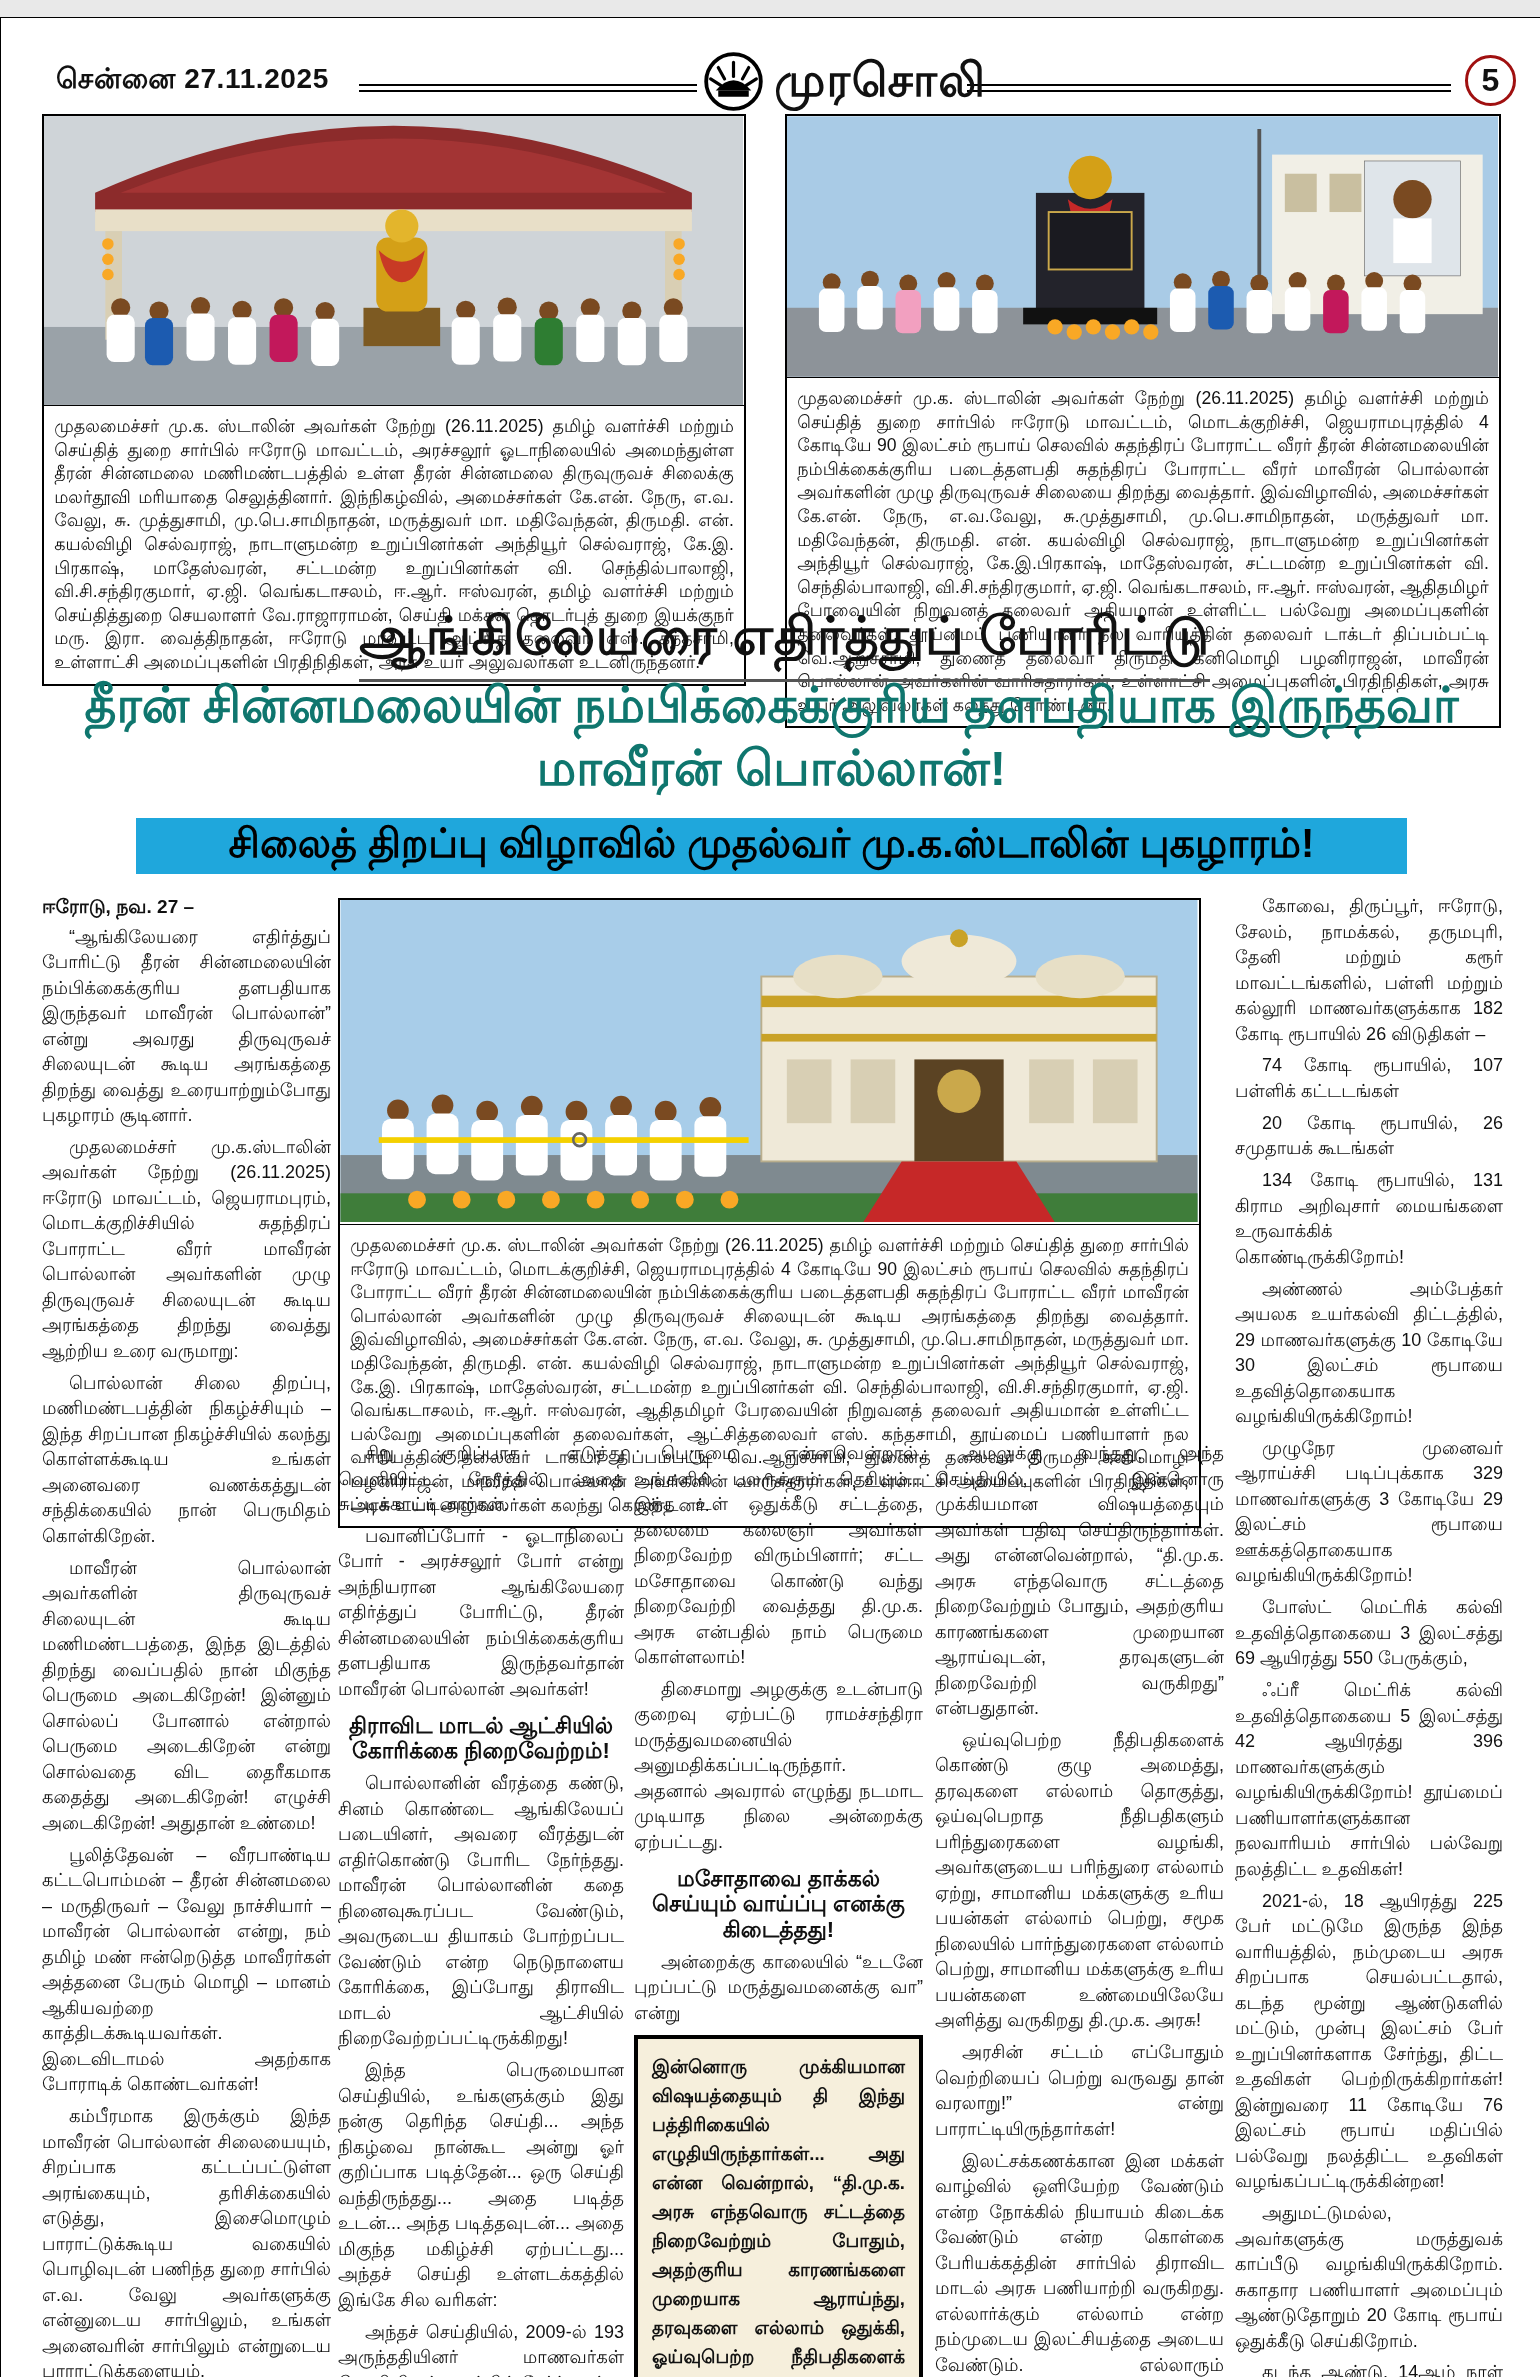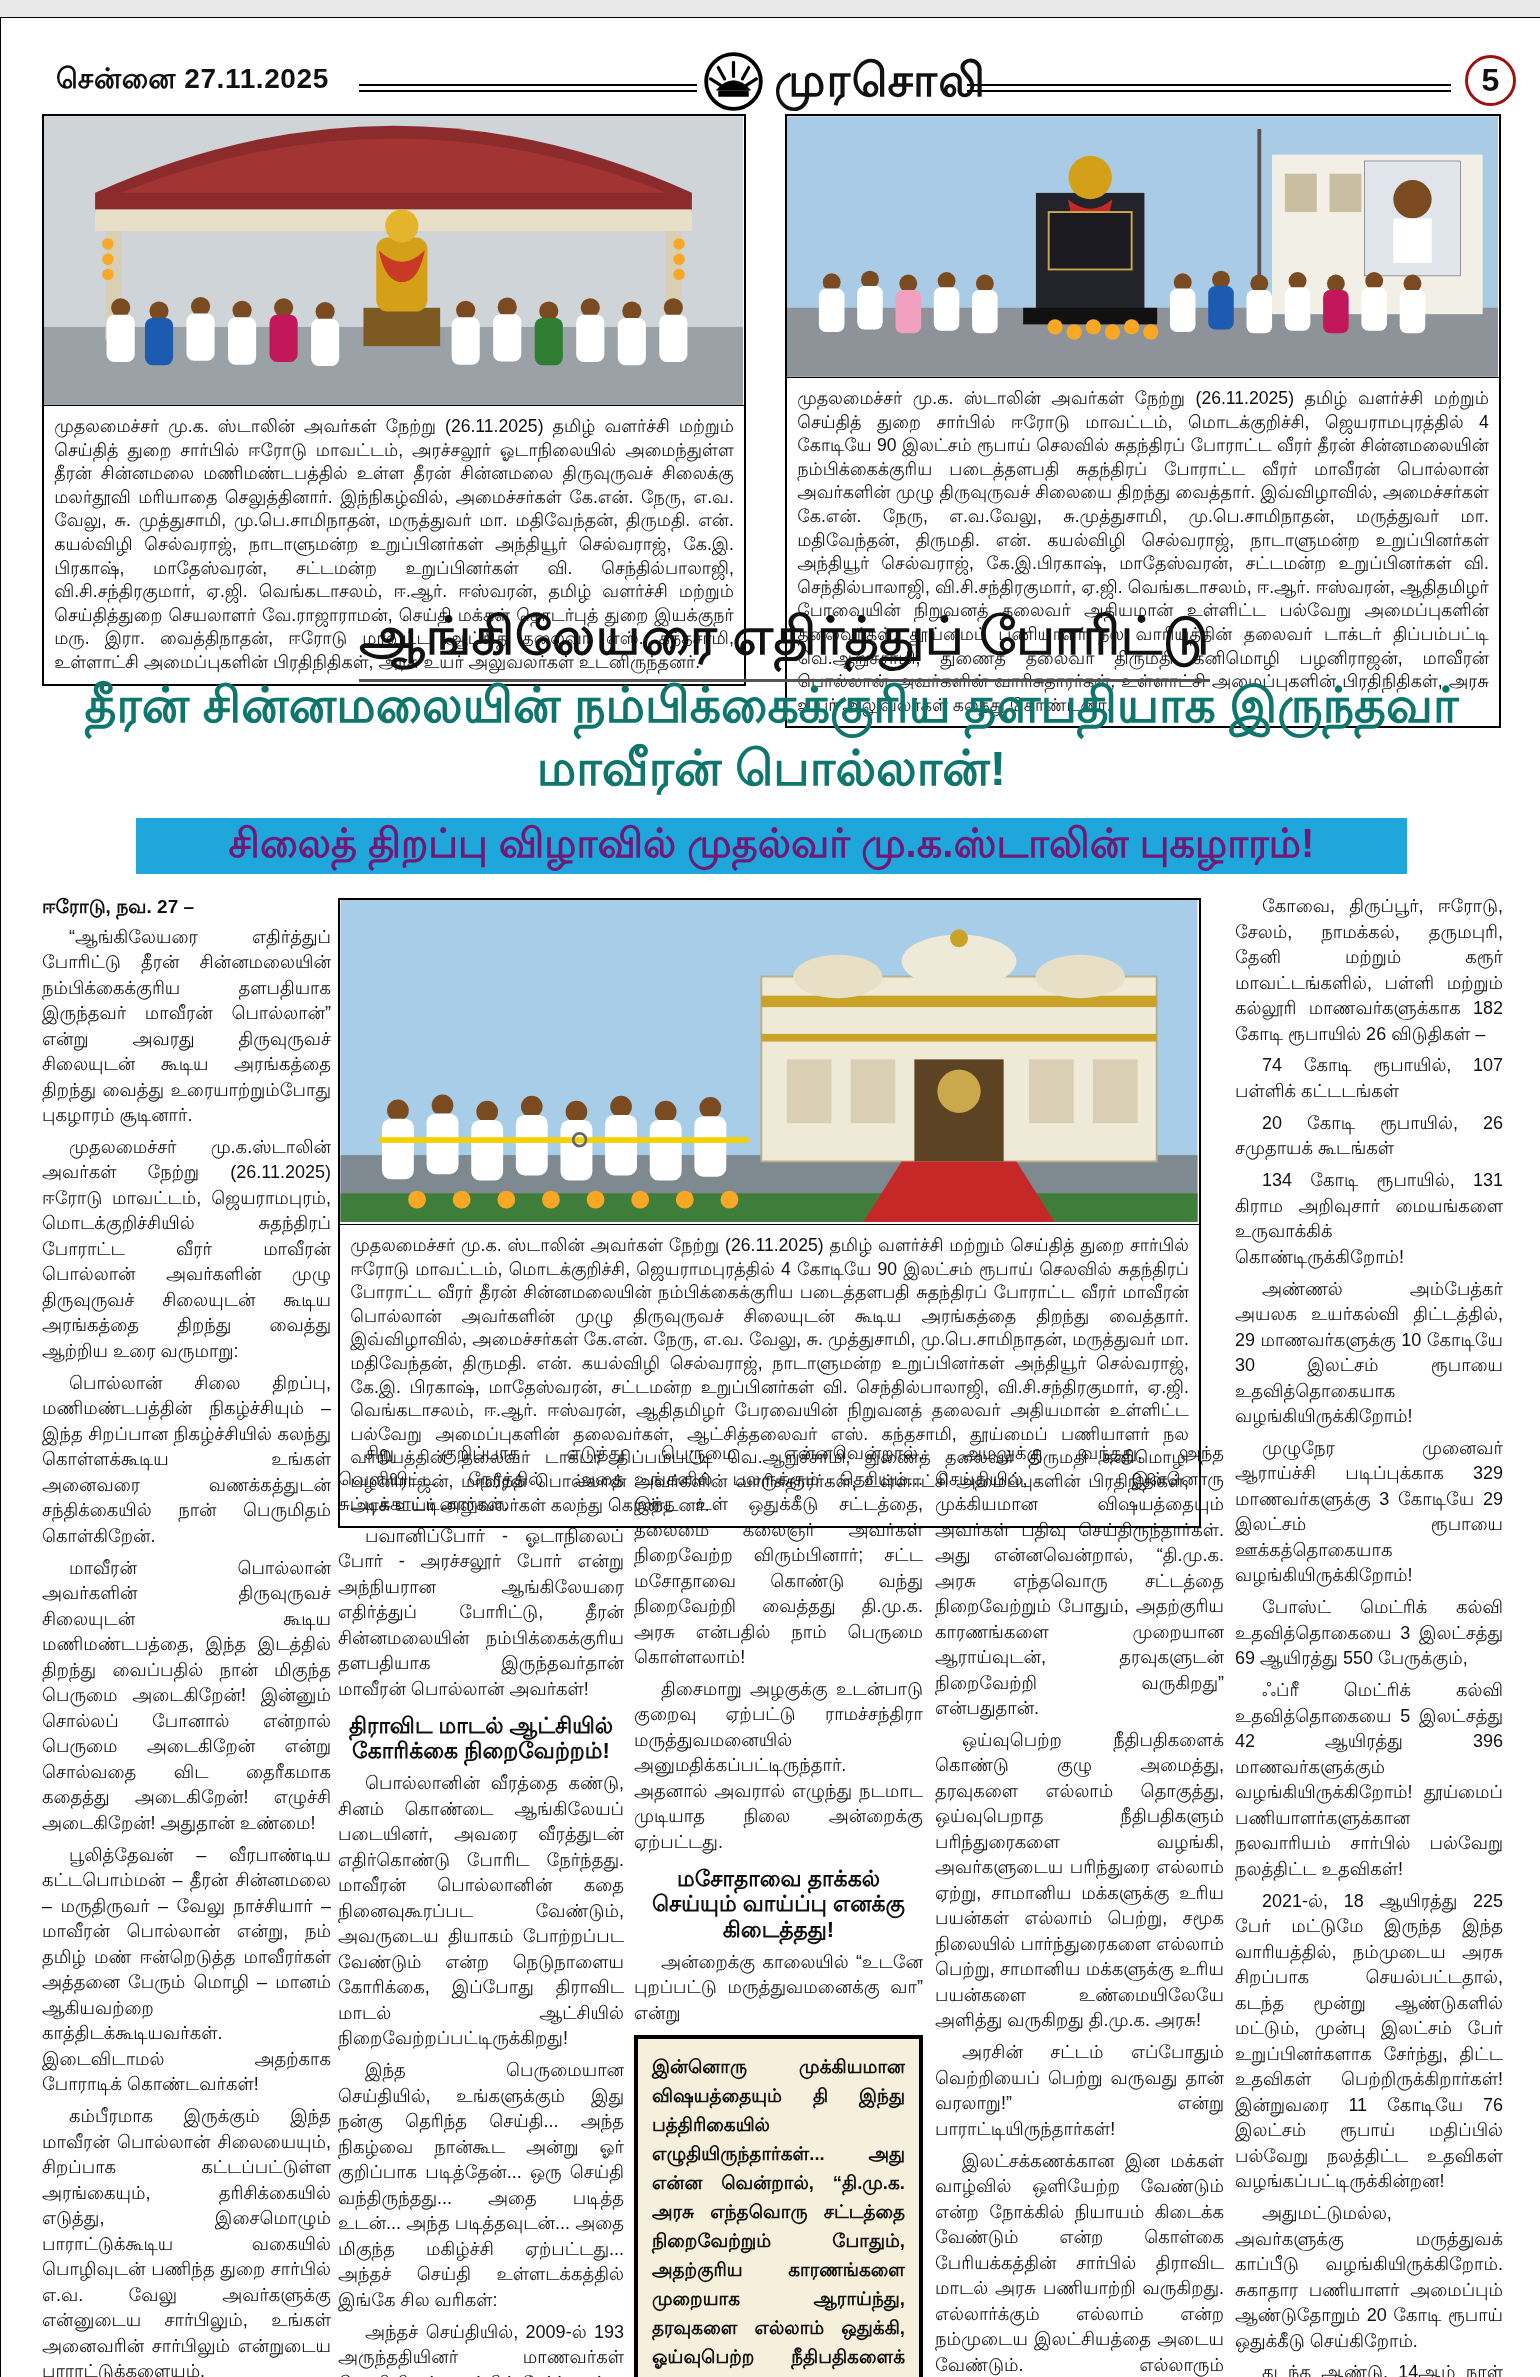--- a/index.html
+++ b/index.html
@@ -168,21 +168,21 @@
           <circle cx="570" cy="338" r="12"></circle>
       </g>
     </svg>
     <div class="cap">முதலமைச்சர் மு.க. ஸ்டாலின் அவர்கள் நேற்று (26.11.2025) தமிழ் வளர்ச்சி மற்றும் செய்தித் துறை சார்பில் ஈரோடு மாவட்டம், மொடக்குறிச்சி, ஜெயராமபுரத்தில் 4 கோடியே 90 இலட்சம் ரூபாய் செலவில் சுதந்திரப் போராட்ட வீரர் தீரன் சின்னமலையின் நம்பிக்கைக்குரிய படைத்தளபதி சுதந்திரப் போராட்ட வீரர் மாவீரன் பொல்லான் அவர்களின் முழு திருவுருவச் சிலையை திறந்து வைத்தார். இவ்விழாவில், அமைச்சர்கள் கே.என். நேரு, எ.வ.வேலு, சு.முத்துசாமி, மு.பெ.சாமிநாதன், மருத்துவர் மா. மதிவேந்தன், திருமதி. என். கயல்விழி செல்வராஜ், நாடாளுமன்ற உறுப்பினர்கள் அந்தியூர் செல்வராஜ், கே.இ.பிரகாஷ், மாதேஸ்வரன், சட்டமன்ற உறுப்பினர்கள் வி. செந்தில்பாலாஜி, வி.சி.சந்திரகுமார், ஏ.ஜி. வெங்கடாசலம், ஈ.ஆர். ஈஸ்வரன், ஆதிதமிழர் பேரவையின் நிறுவனத் தலைவர் அதியமான் உள்ளிட்ட பல்வேறு அமைப்புகளின் தலைவர்கள், தூய்மைப் பணியாளர் நல வாரியத்தின் தலைவர் டாக்டர் திப்பம்பட்டி வெ.ஆறுச்சாமி, துணைத் தலைவர் திருமதி கனிமொழி பழனிராஜன், மாவீரன் பொல்லான் அவர்களின் வாரிசுதாரர்கள், உள்ளாட்சி அமைப்புகளின் பிரதிநிதிகள், அரசு உயர் அலுவலர்கள் கலந்து கொண்டனர்.</div>
   </div>
 
   <div class="kicker">
     <span>ஆங்கிலேயரை எதிர்த்துப் போரிட்டு</span>
   </div>
   <div class="mainhead" style="color:#0f766e;">தீரன் சின்னமலையின் நம்பிக்கைக்குரிய தளபதியாக இருந்தவர் மாவீரன் பொல்லான்!</div>
-  <div class="banner" style="background:#1fa7dc;color:#701a75;">சிலைத் திறப்பு விழாவில் முதல்வர் மு.க.ஸ்டாலின் புகழாரம்!</div>
+  <div class="banner" style="background:#1fa7dc;color:#000000;">சிலைத் திறப்பு விழாவில் முதல்வர் மு.க.ஸ்டாலின் புகழாரம்!</div>
 
   <div class="centerbox">
     <svg width="858" height="322" viewBox="0 0 1344 505" role="img">
       <defs>
         <g id="man3">
             <circle r="17" fill="#7a4a21"></circle>
             <rect x="-25" y="13" width="50" height="95" rx="14" fill="currentColor"></rect>
           </g>
       </defs>
       <rect width="1344" height="505" fill="#a8cde9"></rect>

